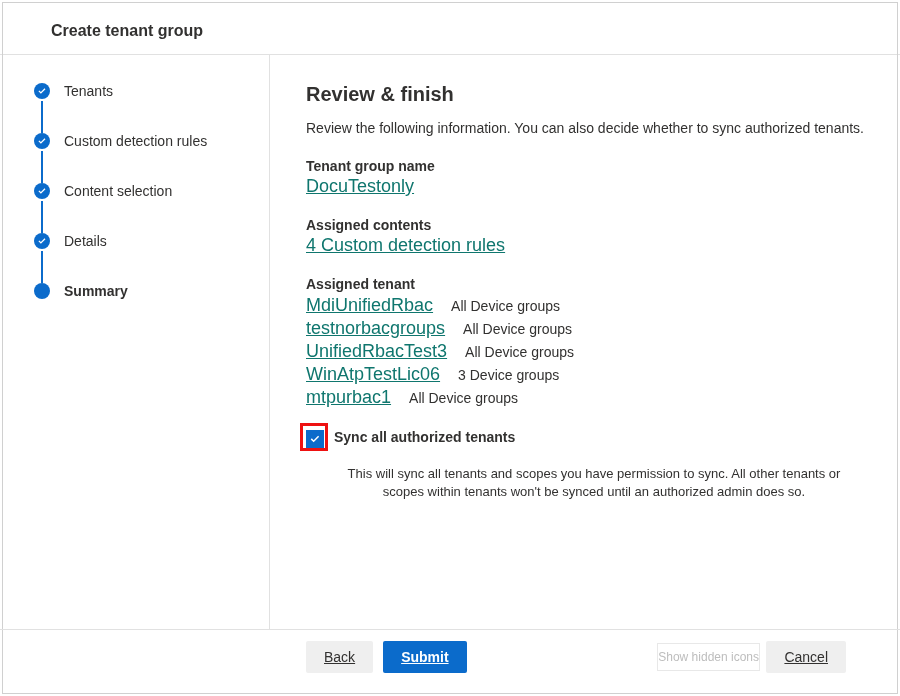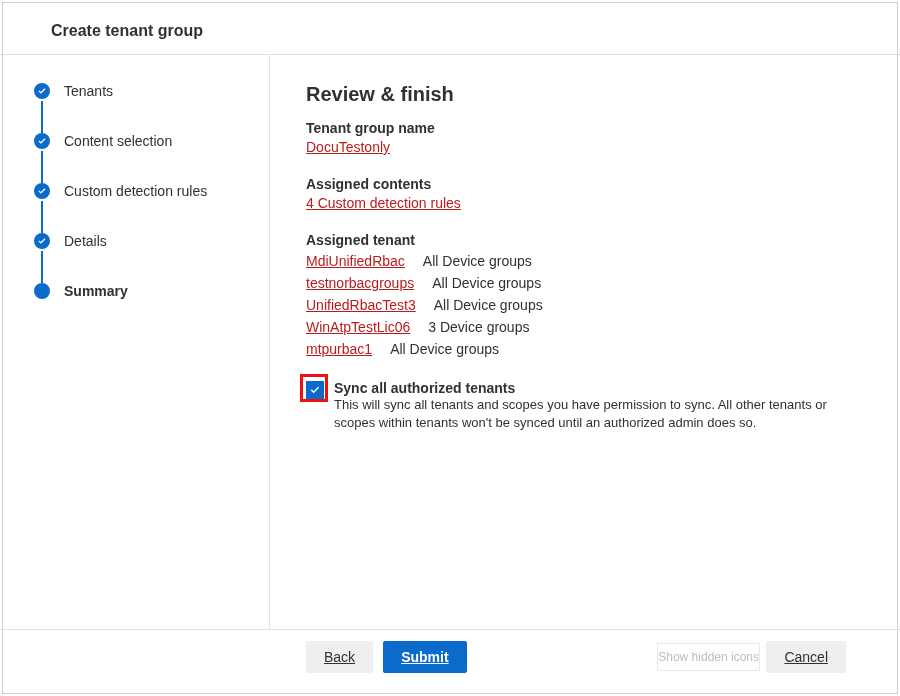--- a/index.html
+++ b/index.html
@@ -55,21 +55,21 @@
 
   .main {
     flex: 1;
     padding: 28px 30px 0 36px;
     overflow: auto;
   }
   .main h2 { font-size: 20px; font-weight: 700; margin-bottom: 14px; }
   .desc { font-size: 14px; color: #323130; margin-bottom: 22px; }
 
   .field-label { font-size: 14px; font-weight: 700; margin-bottom: 2px; }
-  .link { color: #b91c1c; text-decoration: underline; font-size: 14px; cursor:pointer; display:inline-block; }
+  .link { color: #0f766e; text-decoration: underline; font-size: 18px; cursor:pointer; display:inline-block; }
   .block { margin-bottom: 20px; }
 
   .tenant-row { font-size: 14px; line-height: 22px; }
   .tenant-row .link { margin-right: 18px; }
   .tenant-row .scope { color: #323130; }
 
   .checkbox-row {
     display: flex; align-items: flex-start;
     margin-top: 14px;
     position: relative;
@@ -85,21 +85,21 @@
     width: 18px; height: 18px;
     background: #0b6bcb;
     display: flex; align-items: center; justify-content:center;
     margin-right: 10px; margin-top: 1px;
     flex: 0 0 18px;
     cursor: pointer;
   }
   .chk svg { width: 12px; height: 12px; fill: #fff; }
   .chk-text { font-size: 14px; }
   .chk-title { font-weight: 700; }
-  .chk-sub { font-size: 13px; color: #323130; margin-top: 0; line-height: 18px; max-width: 520px; }
+  .chk-sub { font-size: 13px; color: #323130; margin-top: 20px; line-height: 18px; max-width: 520px; text-align: center; }
 
   .footer {
     height: 54px;
     border-top: 1px solid #e1e1e1;
     display: flex; align-items: center;
     padding: 0 24px 0 306px;
     position: relative;
   }
   .btn {
     height: 32px; padding: 0 18px;
@@ -139,47 +139,48 @@
             </svg>
           </span>
           <span class="step-label">Tenants</span>
         </li>
         <li class="step">
           <span class="dot">
             <svg viewBox="0 0 16 16">
               <path d="M6.2 12.4 2.3 8.5l1.4-1.4 2.5 2.5 5.9-5.9 1.4 1.4z"></path>
             </svg>
           </span>
+          <span class="step-label">Custom detection rules</span>
+        </li>
+        <li class="step">
+          <span class="dot">
+            <svg viewBox="0 0 16 16">
+              <path d="M6.2 12.4 2.3 8.5l1.4-1.4 2.5 2.5 5.9-5.9 1.4 1.4z"></path>
+            </svg>
+          </span>
           <span class="step-label">Content selection</span>
-        </li>
-        <li class="step">
-          <span class="dot">
-            <svg viewBox="0 0 16 16">
-              <path d="M6.2 12.4 2.3 8.5l1.4-1.4 2.5 2.5 5.9-5.9 1.4 1.4z"></path>
-            </svg>
-          </span>
-          <span class="step-label">Custom detection rules</span>
         </li>
         <li class="step">
           <span class="dot">
             <svg viewBox="0 0 16 16">
               <path d="M6.2 12.4 2.3 8.5l1.4-1.4 2.5 2.5 5.9-5.9 1.4 1.4z"></path>
             </svg>
           </span>
           <span class="step-label">Details</span>
         </li>
         <li class="step current">
           <span class="dot check-hidden"></span>
           <span class="step-label">Summary</span>
         </li>
       </ul>
   </nav>
 
   <section class="main">
     <h2>Review &amp; finish</h2>
+    <p class="desc">Review the following information. You can also decide whether to sync authorized tenants.</p>
 
     <div class="block">
       <div class="field-label">Tenant group name</div>
       <a class="link">DocuTestonly</a>
     </div>
 
     <div class="block">
       <div class="field-label">Assigned contents</div>
       <a class="link">4 Custom detection rules</a>
     </div>

